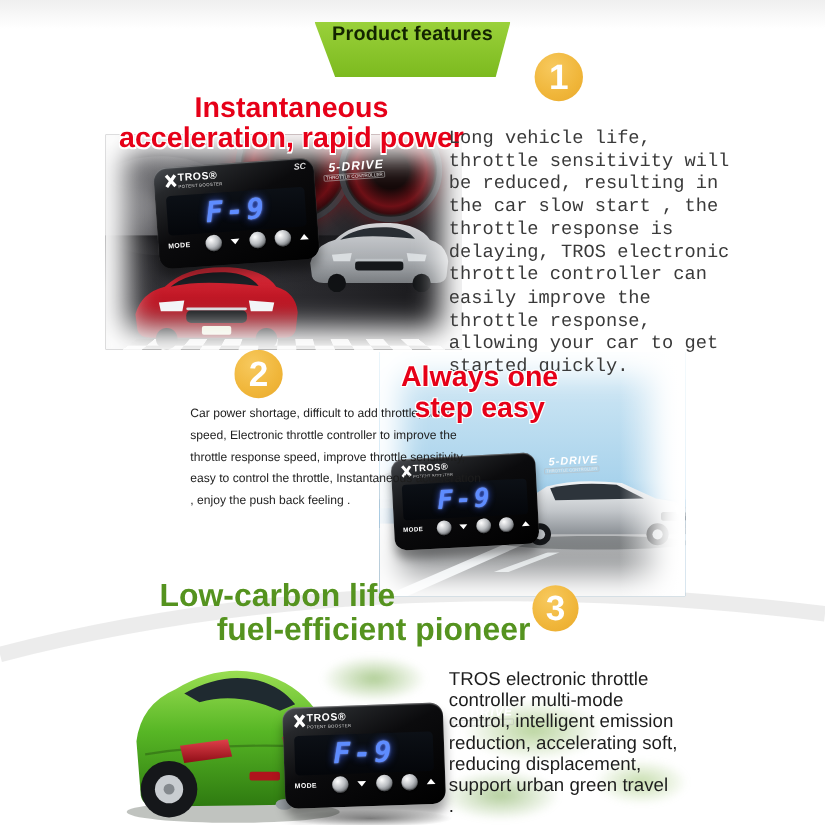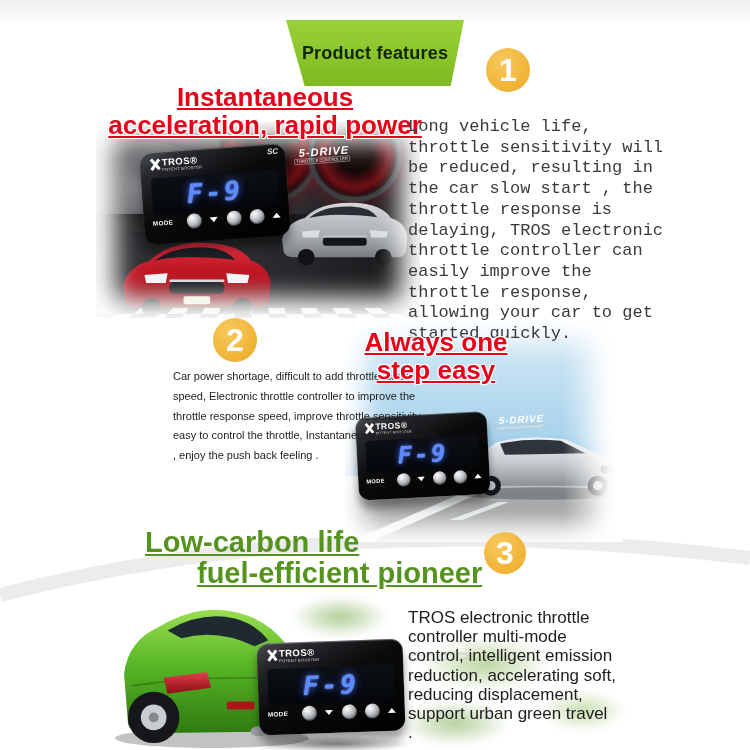--- a/index.html
+++ b/index.html
@@ -2,40 +2,40 @@
 <html><head>
 <meta charset="utf-8">
 <style>
   html,body{margin:0;padding:0;background:#fff;}
   .page{position:relative;width:750px;height:750px;overflow:hidden;
         background:linear-gradient(#efefef,#ffffff 26px);
         font-family:"Liberation Sans",sans-serif;}
   .abs{position:absolute;}
 
   
-  .banner{left:286px;top:20px;width:178px;height:66px;
+  .banner{left:286px;top:20px;width:178px;height:50px;
           background:linear-gradient(#9ad13a,#7cba1f);
           clip-path:polygon(0 0,100% 0,92.5% 100%,10.5% 100%);
-          display:flex;align-items:center;justify-content:center;
+          display:flex;justify-content:center;
           filter:drop-shadow(3px 3px 0 rgba(130,175,60,.45));}
   .banner span{font-size:18px;font-weight:bold;color:#132400;letter-spacing:.2px;}
 
   
   .numc{width:44px;height:44px;border-radius:50%;
         background:radial-gradient(circle at 38% 30%,#f7c95e,#f0b63a 60%,#e9a92c);
         display:flex;align-items:center;justify-content:center;
         color:#fff;font-size:32px;font-weight:bold;z-index:6;}
 
   
   .head-red{color:#e60018;font-weight:bold;font-size:26px;line-height:28px;
             text-align:center;z-index:5;
             text-shadow:-1px -1px 0 #fff,1px -1px 0 #fff,-1px 1px 0 #fff,1px 1px 0 #fff;}
   .head-green{color:#55931f;font-weight:bold;font-size:29px;line-height:31px;z-index:5;}
   .head-green .l2{display:block;padding-left:52px;}
-  .head-line{display:block;text-decoration:underline;}
+  .head-line{display:block;}
 
   
   .para1{left:408px;top:100px;width:256px;font-family:"Liberation Mono",monospace;
          font-size:17px;line-height:20.7px;color:#3a3a3a;z-index:5;}
   .para2{left:137px;top:356px;width:268px;font-size:11px;line-height:19.8px;
          color:#1d1d1d;z-index:5;margin-left:36px;}
   .para3{left:408px;top:591px;width:208px;font-size:17px;line-height:19.2px;
          color:#1d1d1d;z-index:5;}
 
   

